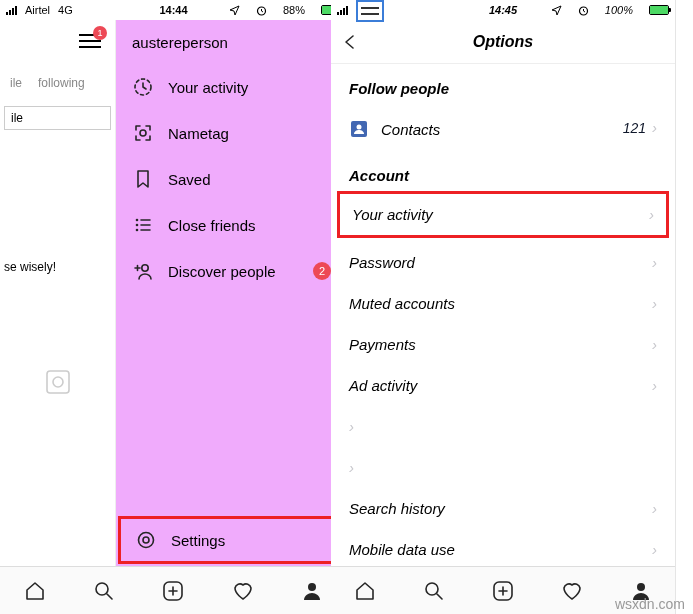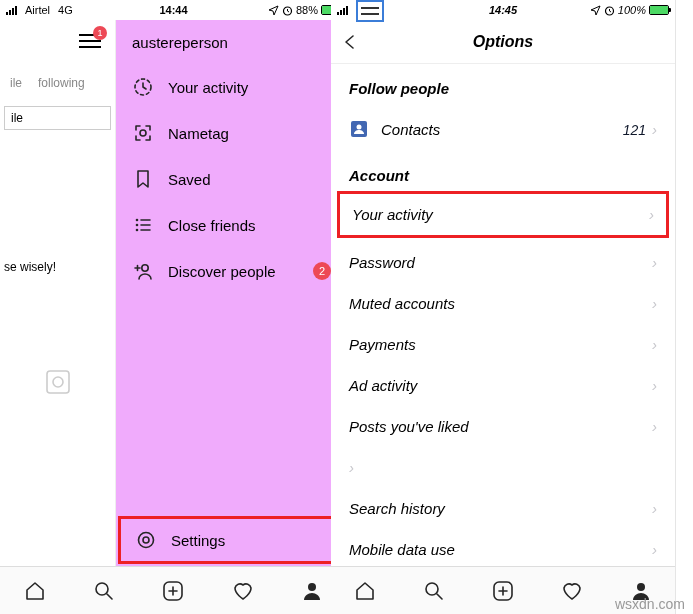--- a/index.html
+++ b/index.html
@@ -4,21 +4,21 @@
 <style>
   * { box-sizing: border-box; margin: 0; padding: 0; font-family: -apple-system, BlinkMacSystemFont, "Segoe UI", Helvetica, Arial, sans-serif; }
   body { background: #fff; width: 693px; height: 614px; overflow: hidden; position: relative; }
   .phone { position: absolute; top: 0; height: 614px; background:#fff; border-right:1px solid #e5e5e5;}
   .phone-left { left: 0; width: 348px; }
   .phone-right { left: 331px; width: 345px; font-style: italic; }
 
   .statusbar { height: 20px; display:flex; align-items:center; justify-content:space-between; padding:0 6px; font-size:11px; font-weight:500;}
   .sb-left { display:flex; align-items:center; gap:8px;}
   .sb-center { position:absolute; left:50%; transform:translateX(-50%); font-weight:600;}
-  .sb-right { display:flex; align-items:center; gap:3px;}
+  .sb-right { display:flex; align-items:center; gap:16px;}
   .bars { display:flex; gap:1px; align-items:flex-end; height:10px;}
   .bars span{ width:2px; background:#000;}
   .bars span:nth-child(1){height:3px;} .bars span:nth-child(2){height:5px;}
   .bars span:nth-child(3){height:7px;} .bars span:nth-child(4){height:9px;}
   .battery { width:20px; height:10px; border:1px solid #000; border-radius:2px; position:relative;}
   .battery::after{content:""; position:absolute; right:-3px; top:2px; width:2px; height:4px; background:#000; border-radius:0 1px 1px 0;}
   .battery i{display:block;height:100%;background:#4cd964;border-radius:1px;}
 
   
   .strip { position:absolute; left:0; top:20px; bottom:48px; width:116px; border-right:1px solid #eee;}
@@ -43,21 +43,21 @@
 
   .tabbar{ position:absolute; bottom:0; left:0; right:0; height:48px; border-top:1px solid #ddd; display:flex; justify-content:space-around; align-items:center; background:#fafafa;}
   .tabbar .ti{width:26px;height:26px;display:flex;align-items:center;justify-content:center;}
 
   
   .topnav{ height:44px; border-bottom:1px solid #eee; display:flex; align-items:center; justify-content:center; position:relative;}
   .topnav .back{position:absolute; left:10px;}
   .topnav .title{font-size:16px; font-weight:600;}
   .content{position:absolute; top:64px; bottom:48px; left:0; right:0; overflow:hidden;}
   .section-title{ font-size:15px; font-weight:700; padding:16px 18px 10px;}
-  .row{ display:flex; align-items:center; justify-content:space-between; padding:12px 18px; font-size:15px;}
+  .row{ display:flex; justify-content:space-between; padding:12px 18px; font-size:15px;}
   .row .left{display:flex; align-items:center; gap:12px;}
   .row .value{color:#0f172a; font-size:14px; margin-right:6px;}
   .chev{color:#c7c7cc;}
   .highlight-box{ border:3px solid #ed2024; margin:-3px 6px 4px 6px;}
   .highlight-box .row{padding:12px 12px;}
 
   .ic-stroke{stroke:#262626;fill:none;stroke-width:1.6;stroke-linecap:round;stroke-linejoin:round;}
   .watermark{position:absolute;right:8px;bottom:2px;font-size:14px;color:#999;}
   .docbadge{position:absolute;left:356px;top:0;width:28px;height:22px;border:2px solid #3b7dd8;background:#fff;display:flex;align-items:center;justify-content:center;}
   .docbadge span{width:18px;height:8px;border-top:2px solid #333;border-bottom:2px solid #333;}
@@ -279,21 +279,20 @@
       </div>
     <div class="row">
         <span>Payments</span>
         <span class="chev">›</span>
       </div>
     <div class="row">
         <span>Ad activity</span>
         <span class="chev">›</span>
       </div>
     <div class="row">
-        <span>Posts you've liked</span>
         <span class="chev">›</span>
       </div>
     <div class="row">
         <span class="chev">›</span>
       </div>
     <div class="row">
         <span>Search history</span>
         <span class="chev">›</span>
       </div>
     <div class="row">

